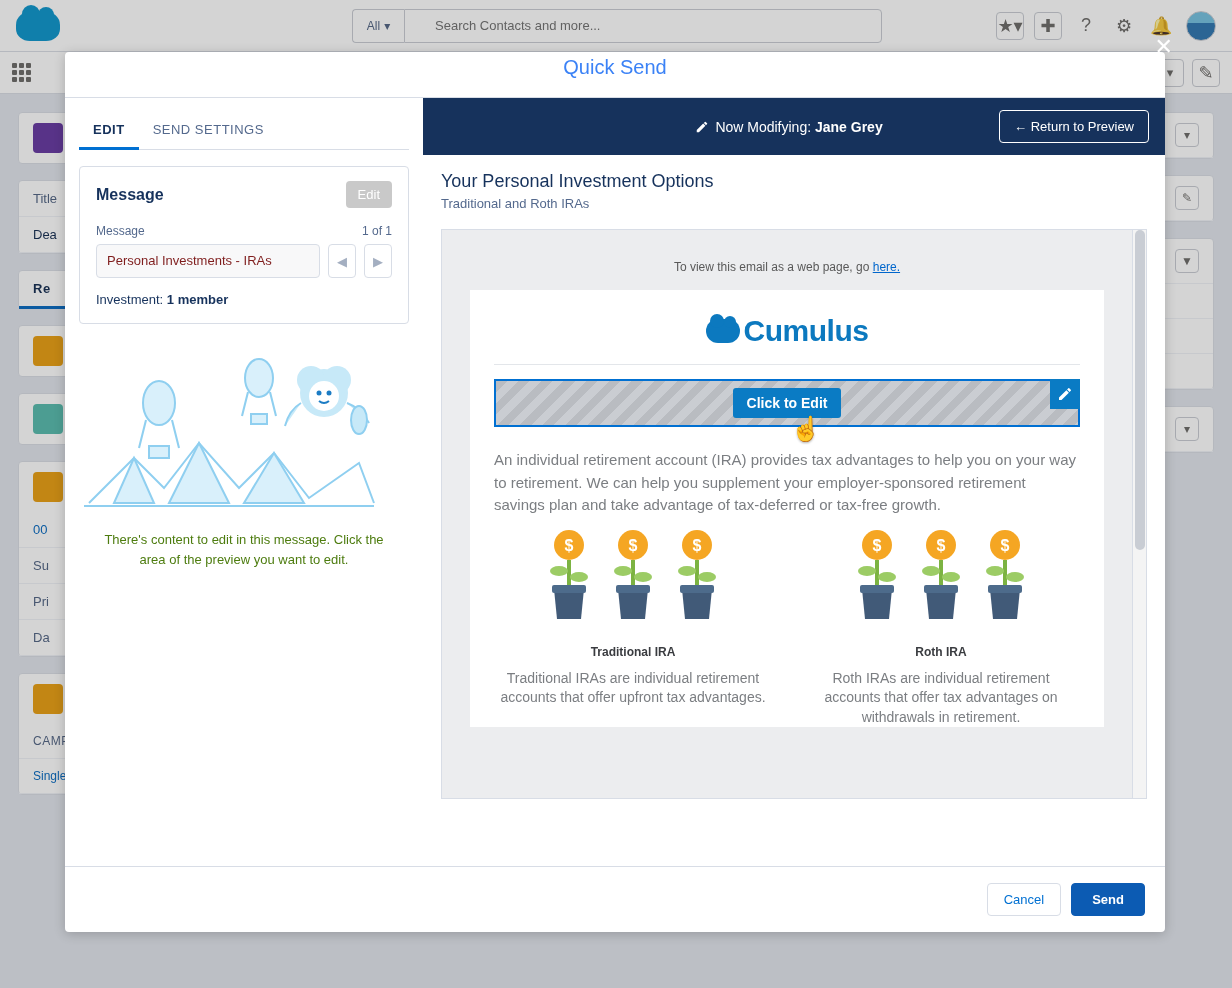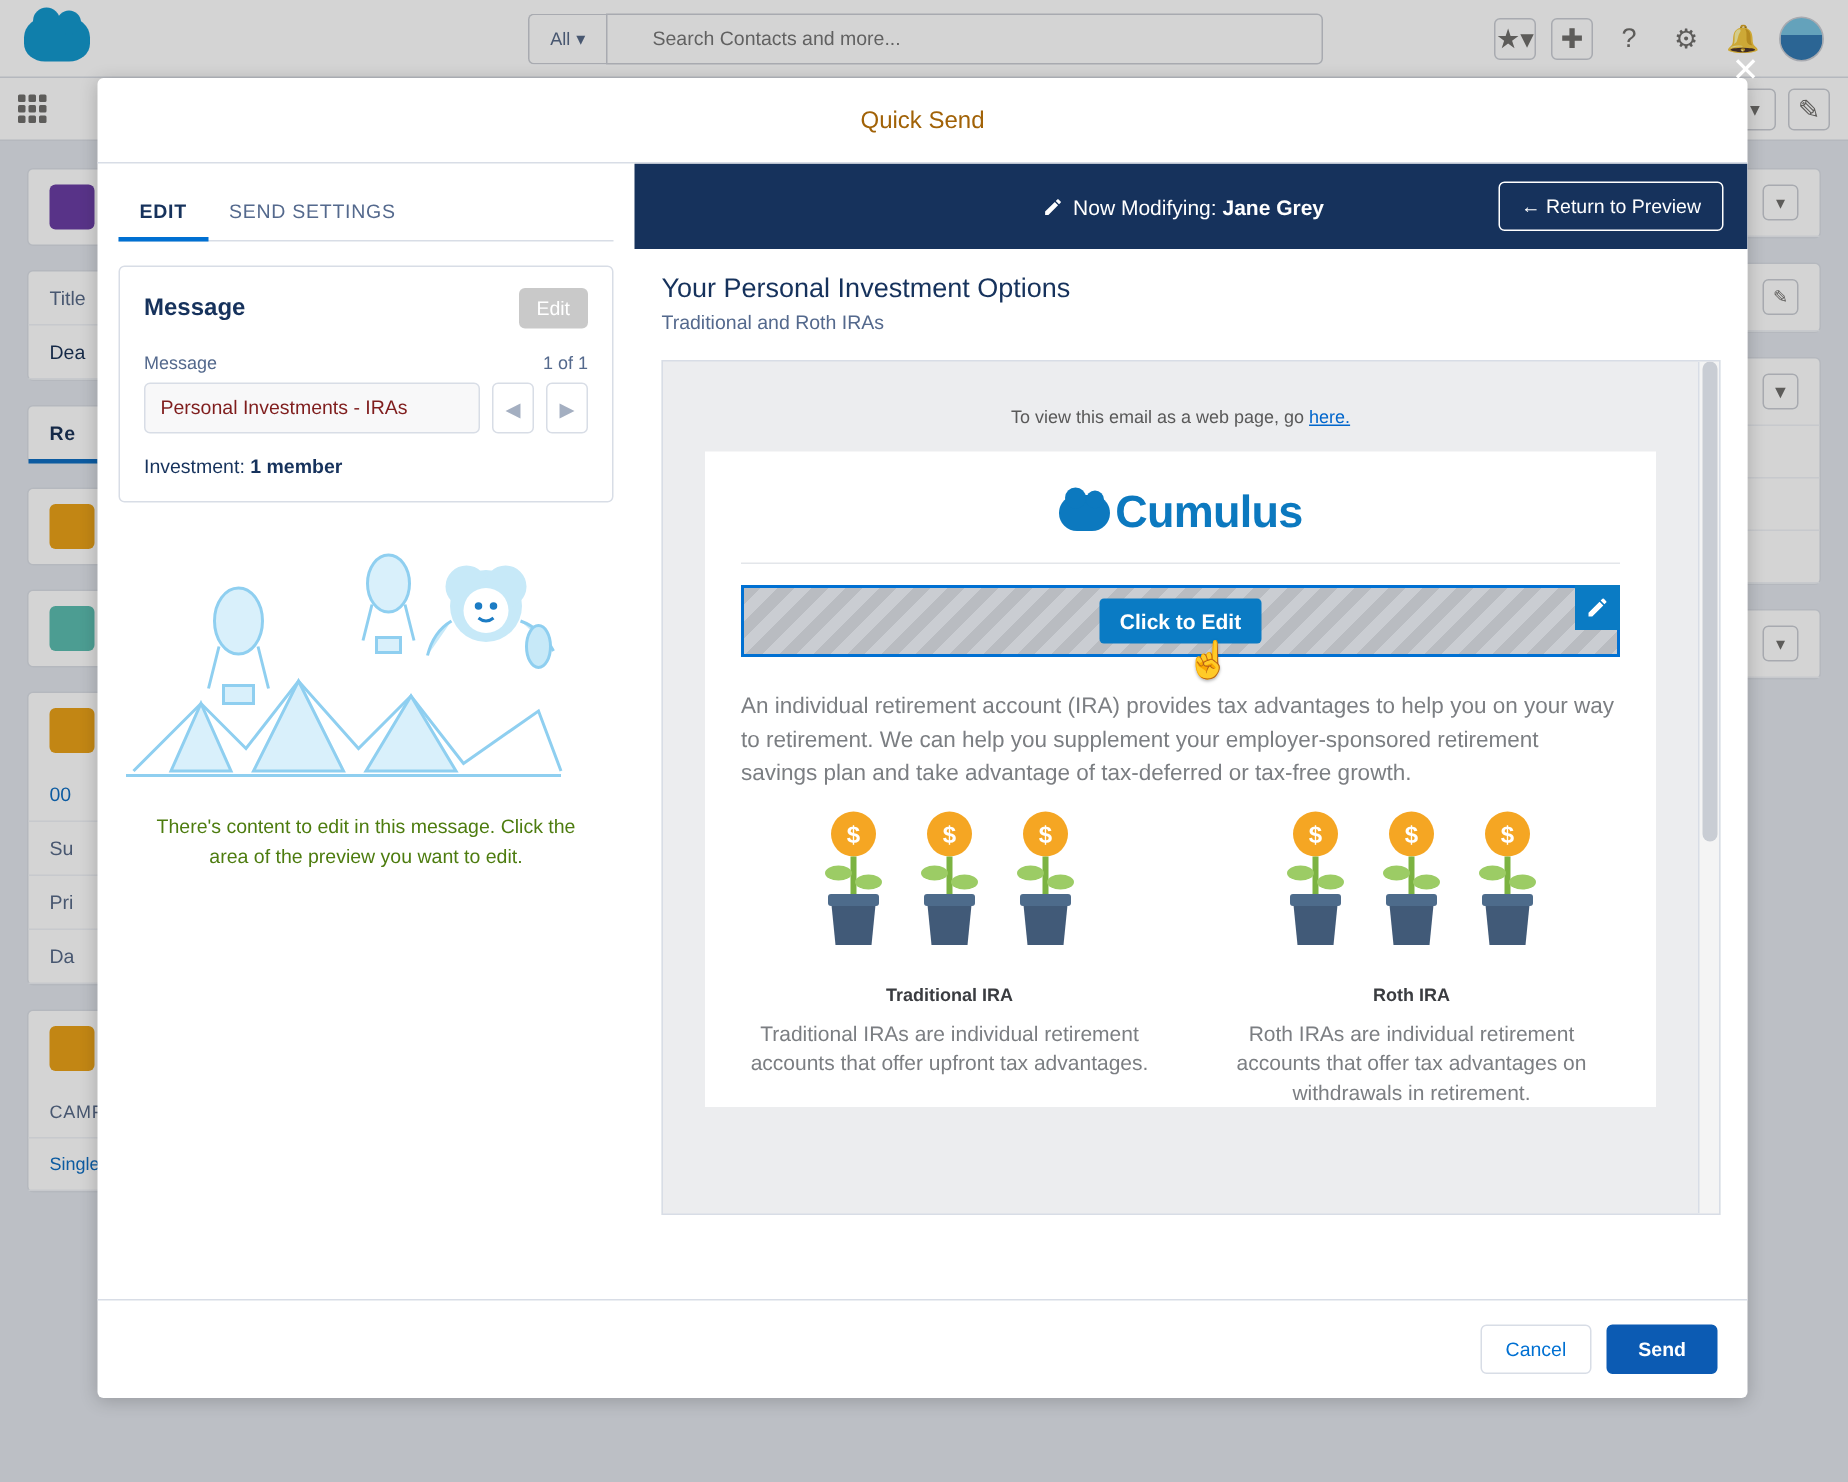--- a/index.html
+++ b/index.html
@@ -35,21 +35,21 @@
 .bg-table th, .bg-table td { text-align: left; padding: 10px 14px; font-size: 12px; color: #54698d; border-bottom: 1px solid #eef1f6; }
 .bg-table th { font-weight: 400; letter-spacing: .5px; }
 
 .bg-right .row { padding: 10px 14px; display: flex; align-items: center; justify-content: space-between; border-bottom: 1px solid #eef1f6; font-size: 12px; color: #54698d; }
 
 
 .overlay { position: absolute; inset: 0; background: rgba(0,0,0,0.05); }
 .modal { position: absolute; top: 52px; left: 65px; width: 1100px; height: 880px; background: #fff; border-radius: 4px; box-shadow: 0 2px 12px rgba(0,0,0,0.2); display: flex; flex-direction: column; }
 .close-x { position: absolute; top: -18px; right: -8px; color: #fff; font-size: 22px; cursor: pointer; }
 
-.modal-title { text-align: center; font-size: 16px; color: #a16207; padding: 20px 0 18px; border-bottom: 1px solid #d8dde6; font-weight: 400; }
+.modal-title { text-align: center; font-size: 20px; color: #3b82f6; padding: 4px 0 18px; border-bottom: 1px solid #d8dde6; font-weight: 400; }
 
 .modal-body { flex: 1; display: flex; overflow: hidden; }
 .left-pane { width: 358px; padding: 14px 14px 14px 14px; border-right: 0px solid #d8dde6; }
 .tabs { display: flex; border-bottom: 1px solid #d8dde6; }
 .tab { padding: 10px 14px 10px 14px; font-size: 13px; letter-spacing: .5px; color: #54698d; cursor: pointer; }
 .tab.active { color: #16325c; font-weight: 700; border-bottom: 3px solid #0070d2; margin-bottom: -1px; }
 
 .msg-card { border: 1px solid #d8dde6; border-radius: 4px; margin-top: 16px; padding: 14px 16px 16px; background: #fff; }
 .msg-head { display: flex; align-items: center; justify-content: space-between; }
 .msg-head h3 { font-size: 16px; font-weight: 700; color: #16325c; }

